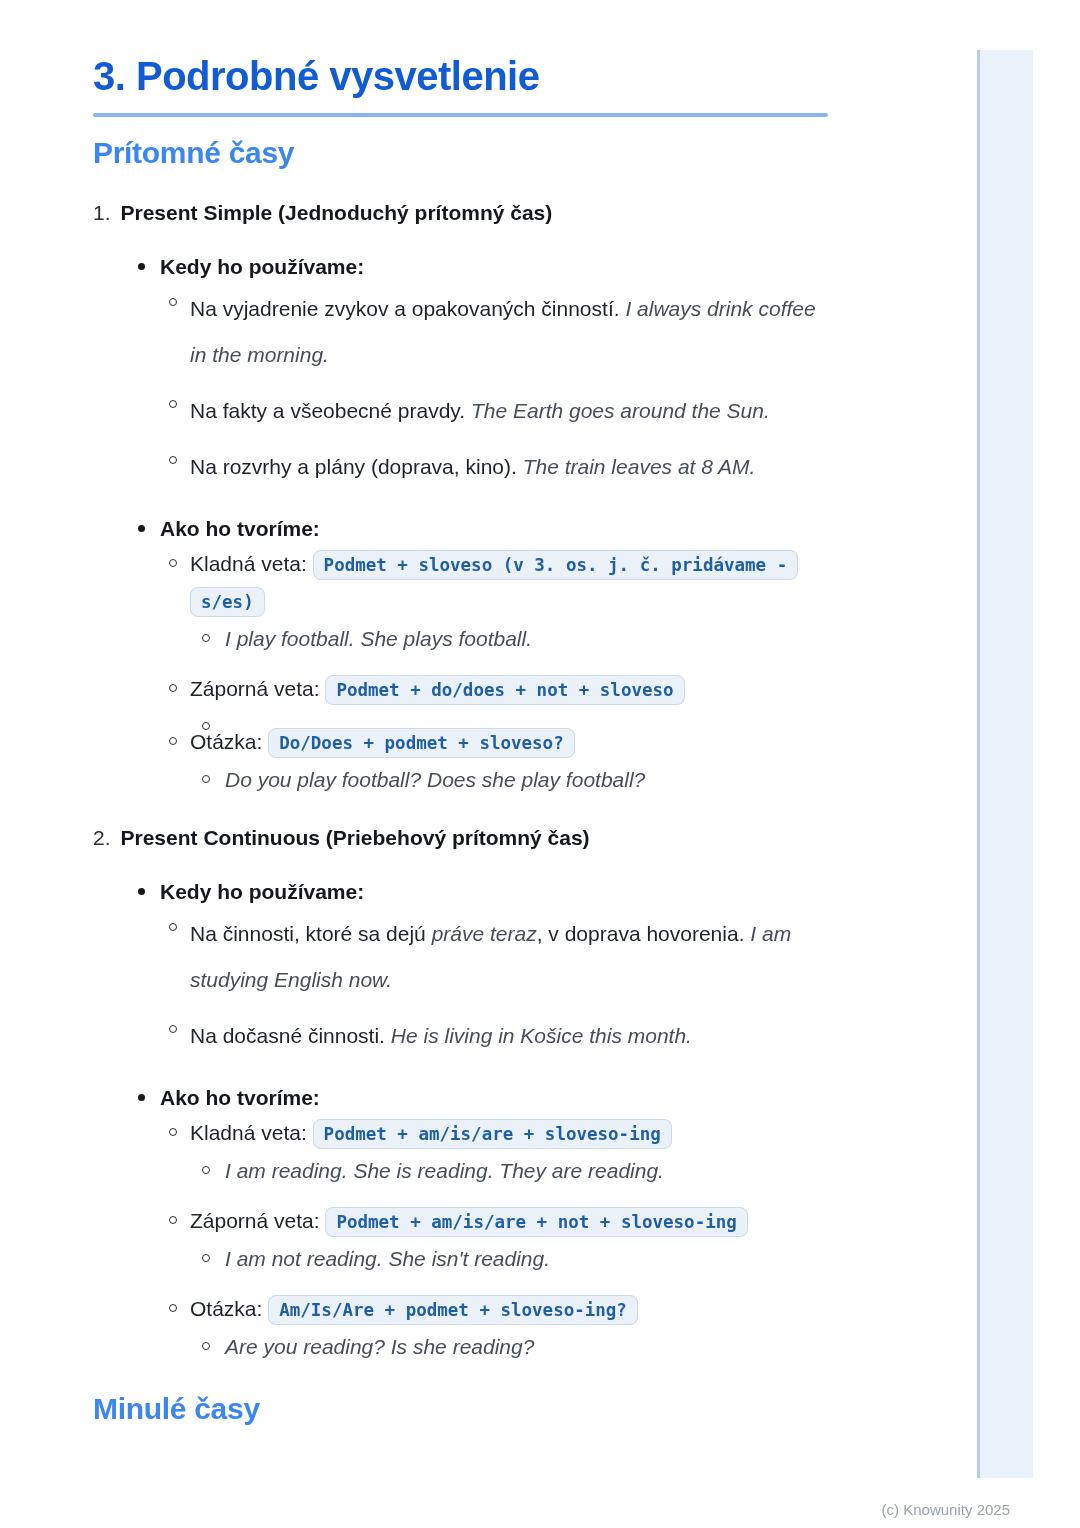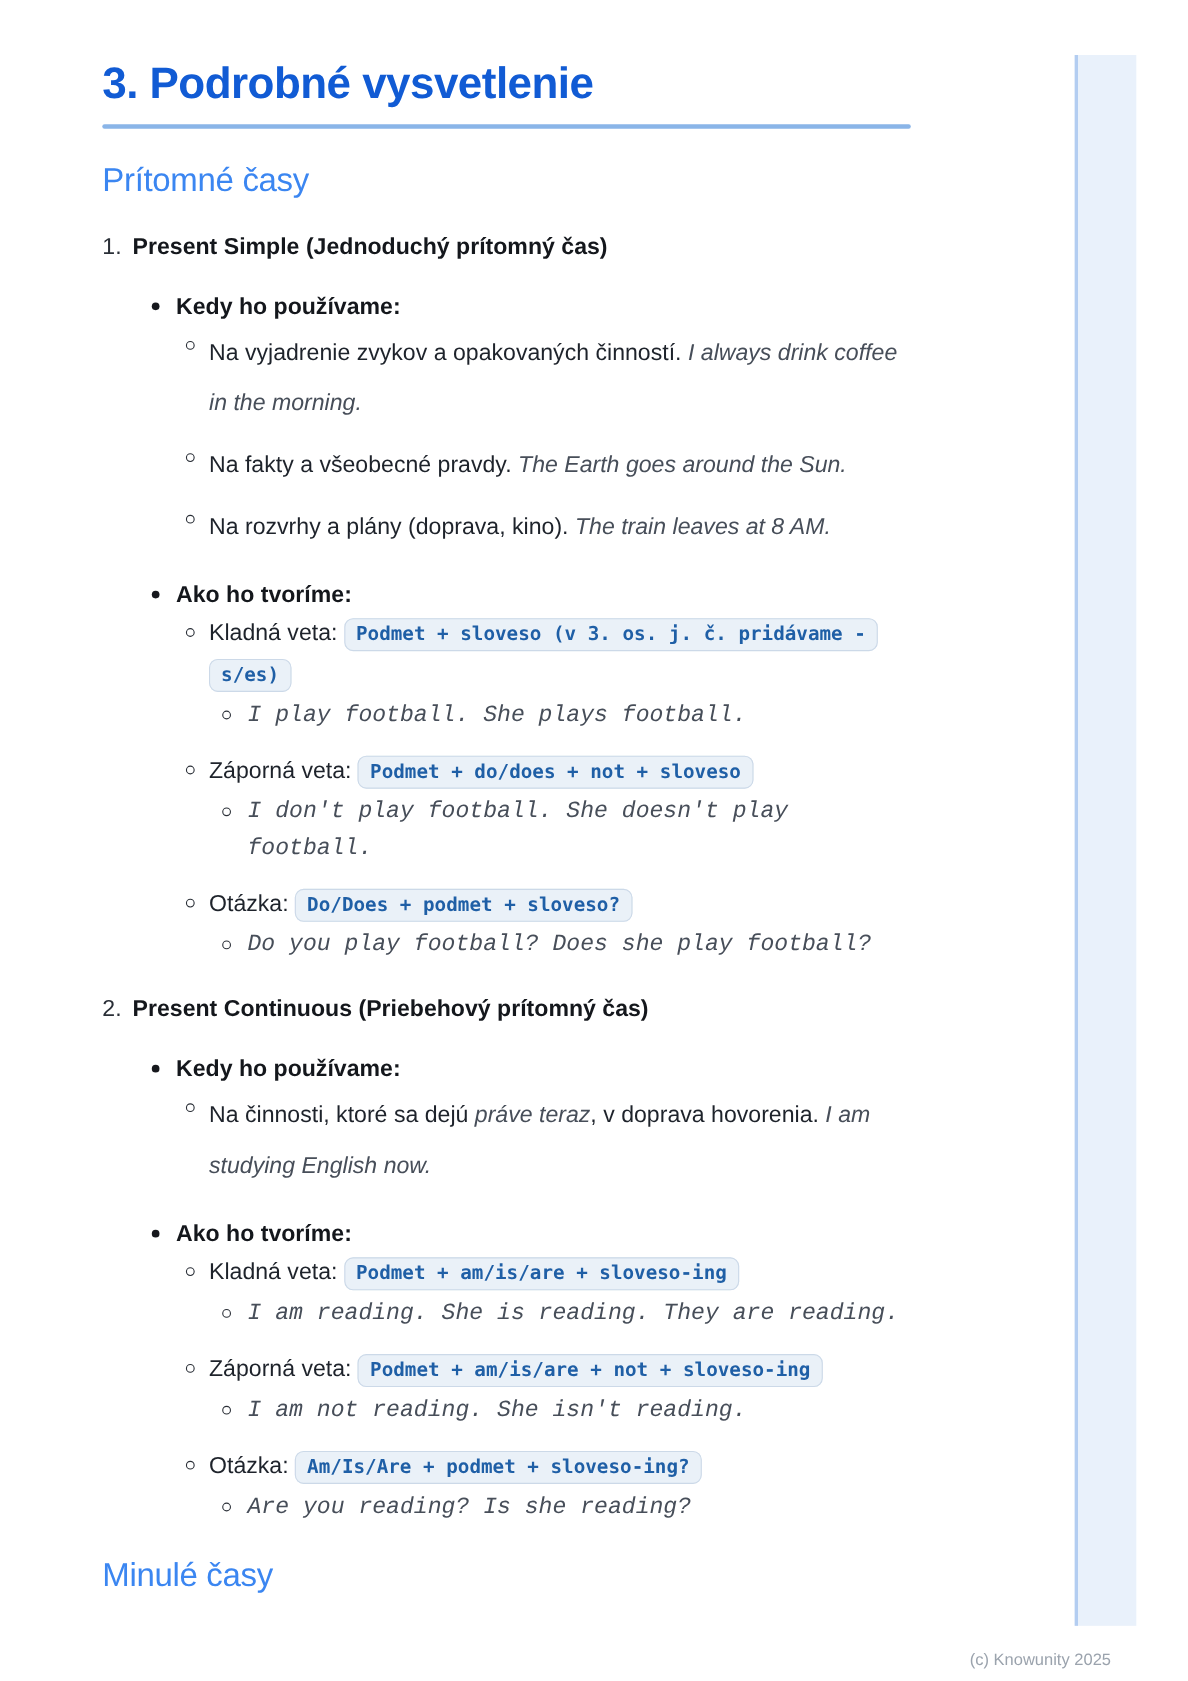--- a/index.html
+++ b/index.html
@@ -1,21 +1,21 @@
 <!DOCTYPE html>
 <html><head>
 <meta charset="utf-8">
 <style>
   html,body{margin:0;padding:0;background:#ffffff;}
   body{width:1080px;height:1528px;position:relative;overflow:hidden;
        font-family:"Liberation Sans",sans-serif;color:#1e232b;}
   .content{position:absolute;left:93px;top:0;width:735px;padding-top:52px;}
   h1.title{margin:0;font-size:40px;line-height:48px;font-weight:bold;color:#115bd4;letter-spacing:-0.5px;}
   .title-underline{margin-top:13px;height:4px;background:#8ab5e8;border-radius:2px;width:100%;}
-  h2.sec{margin:30px 0 0 0;font-size:30px;line-height:36px;font-weight:normal;color:#3b86f1;letter-spacing:-0.3px;}
+  h2.sec{margin:18px 0 0 0;font-size:30px;line-height:36px;font-weight:bold;color:#3b86f1;letter-spacing:-0.3px;}
   h2.sec.past{margin-top:28px;}
   .num-head{margin-top:27px;font-size:21px;line-height:30px;}
   .num{color:#2a2f37;font-weight:normal;margin-right:10px;}
   .num-title{font-weight:bold;color:#14171c;}
   .l1-label{margin-top:24px;position:relative;padding-left:67px;font-size:21px;line-height:30px;font-weight:bold;color:#14171c;}
   .m1{position:absolute;left:45px;top:11px;width:7px;height:7px;background:#16181d;border-radius:50%;}
   ul{list-style:none;margin:0;padding:0;}
   .points{margin-top:4px;}
   .points>li{position:relative;padding-left:97px;font-size:21px;line-height:46px;margin-bottom:10px;}
   .m2{position:absolute;width:8px;height:8px;border:1.5px solid #2a2f37;border-radius:50%;box-sizing:border-box;}
@@ -23,21 +23,21 @@
   .it{font-style:italic;color:#474e59;}
   .txt{color:#1e232b;}
   .forms{margin-top:2px;}
   .forms>li{position:relative;padding-left:97px;margin-bottom:16px;}
   .forms>li>.m2{left:76px;top:13px;}
   .form-head{font-size:21px;line-height:35px;color:#1e232b;}
   code.chip{font-family:"DejaVu Sans Mono",monospace;font-weight:bold;font-size:17.5px;color:#1f5fa6;
     background:#eaf1f8;border:1.5px solid #ccd9e8;border-radius:8px;padding:4px 10px;
     box-decoration-break:clone;-webkit-box-decoration-break:clone;}
   .ex-list{margin-top:2px;}
-  .ex-list>li{position:relative;padding-left:35px;font-size:21px;line-height:33px;font-family:Liberation Mono, monospace;}
+  .ex-list>li{position:relative;padding-left:35px;font-size:21px;line-height:33px;}
   .ex-list>li>.m2{left:12px;top:12px;}
   .scrollbar{position:absolute;left:977px;top:50px;width:56px;height:1428px;
     background:#e9f1fb;border-left:3px solid #b3cdf1;box-sizing:border-box;}
   .footer{position:absolute;right:70px;top:1501px;font-size:15px;color:#9ba3ad;z-index:2;}
 </style>
 </head>
 <body>
 
 <div class="scrollbar"></div>
 
@@ -77,21 +77,21 @@
       <span class="m2"></span>
       <div class="form-head"><span class="txt">Kladná veta: </span><code class="chip">Podmet + sloveso (v 3. os. j. č. pridávame - s/es)</code></div>
       <ul class="ex-list">
         <li><span class="m2"></span><span class="it">I play football. She plays football.</span></li>
       </ul>
     </li>
     <li>
       <span class="m2"></span>
       <div class="form-head"><span class="txt">Záporná veta: </span><code class="chip">Podmet + do/does + not + sloveso</code></div>
       <ul class="ex-list">
-        <li><span class="m2"></span><span class="it">I don't play football. She doesn't play football.</span></li>
+        <li><span class="m2"></span></li>
       </ul>
     </li>
     <li>
       <span class="m2"></span>
       <div class="form-head"><span class="txt">Otázka: </span><code class="chip">Do/Does + podmet + sloveso?</code></div>
       <ul class="ex-list">
         <li><span class="m2"></span><span class="it">Do you play football? Does she play football?</span></li>
       </ul>
     </li>
   </ul>
@@ -100,20 +100,23 @@
     <span class="num">2.</span><span class="num-title">Present Continuous (Priebehový prítomný čas)</span>
   </div>
 
   <div class="l1-label">
     <span class="m1"></span>
     <span>Kedy ho používame:</span>
   </div>
   <ul class="points">
     <li>
       <span class="m2"></span><span class="txt">Na činnosti, ktoré sa dejú </span><span class="it">práve teraz</span><span class="txt">, v doprava hovorenia. </span><span class="it">I am studying English now.</span>
+    </li>
+    <li>
+      <span class="m2"></span><span class="txt">Na dočasné činnosti. </span><span class="it">He is living in Košice this month.</span>
     </li>
   </ul>
 
   <div class="l1-label">
     <span class="m1"></span>
     <span>Ako ho tvoríme:</span>
   </div>
   <ul class="forms">
     <li>
       <span class="m2"></span>

